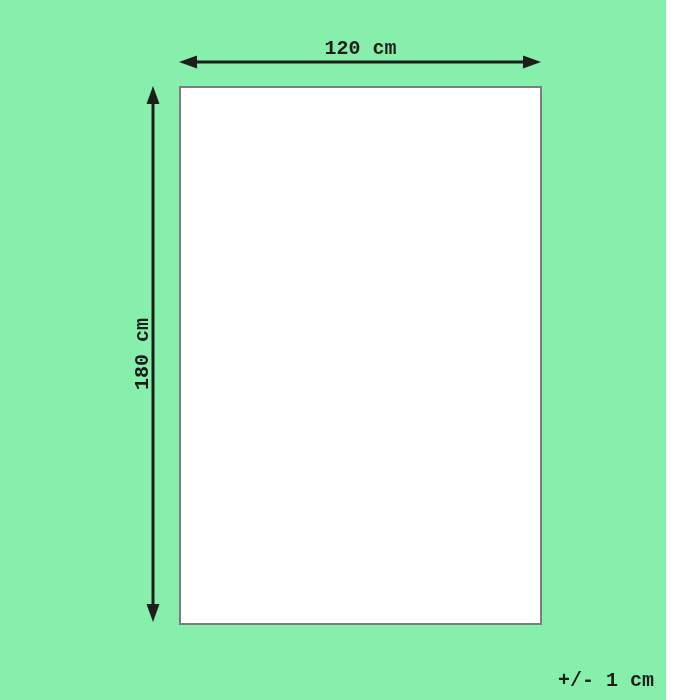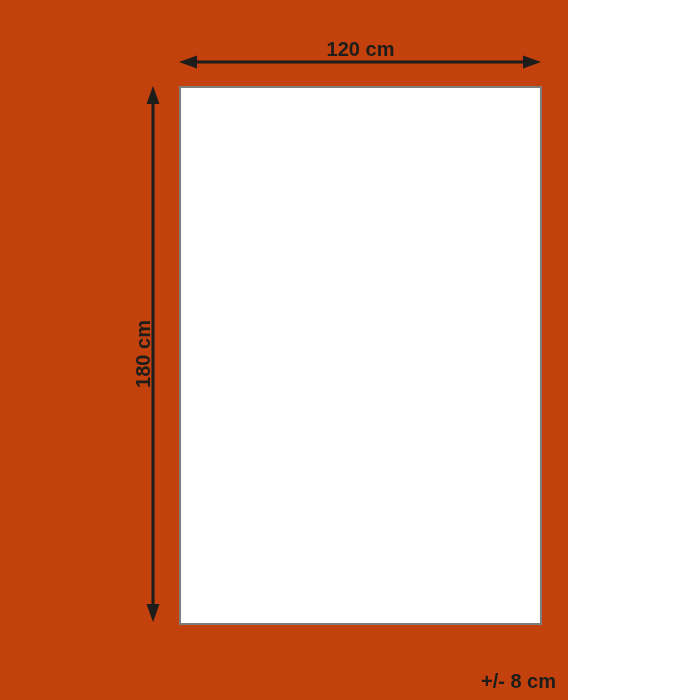--- a/index.html
+++ b/index.html
@@ -2,24 +2,24 @@
 <html><head>
 <meta charset="utf-8">
 <style>
   html, body {
     margin: 0;
     padding: 0;
     background: #ffffff;
   }
   .canvas {
     position: relative;
-    width: 568px;
+    width: 666px;
     height: 700px;
-    background: #c2410c;
-    font-family: Liberation Sans, sans-serif;
+    background: #86efac;
+    font-family: Liberation Mono, monospace;
     overflow: hidden;
   }
   svg.diagram-svg {
     position: absolute;
     left: 0;
     top: 0;
   }
   .outline-rect {
     fill: #ffffff;
     stroke-width: 2;
@@ -71,15 +71,15 @@
       <line class="arrow-line" x1="153" y1="100" x2="153" y2="608" stroke="#1d1d1b"></line>
       <polygon points="153,86 146.5,104 159.5,104" fill="#1d1d1b"></polygon>
       <polygon points="153,622 146.5,604 159.5,604" fill="#1d1d1b"></polygon>
     </g>
   </svg>
 
   <div class="label label-width">120 cm</div>
 
   <div class="label label-height">180 cm</div>
 
-  <div class="label label-tolerance">+/- 8 cm</div>
+  <div class="label label-tolerance">+/- 1 cm</div>
 
 </div>
 
 </body></html>

